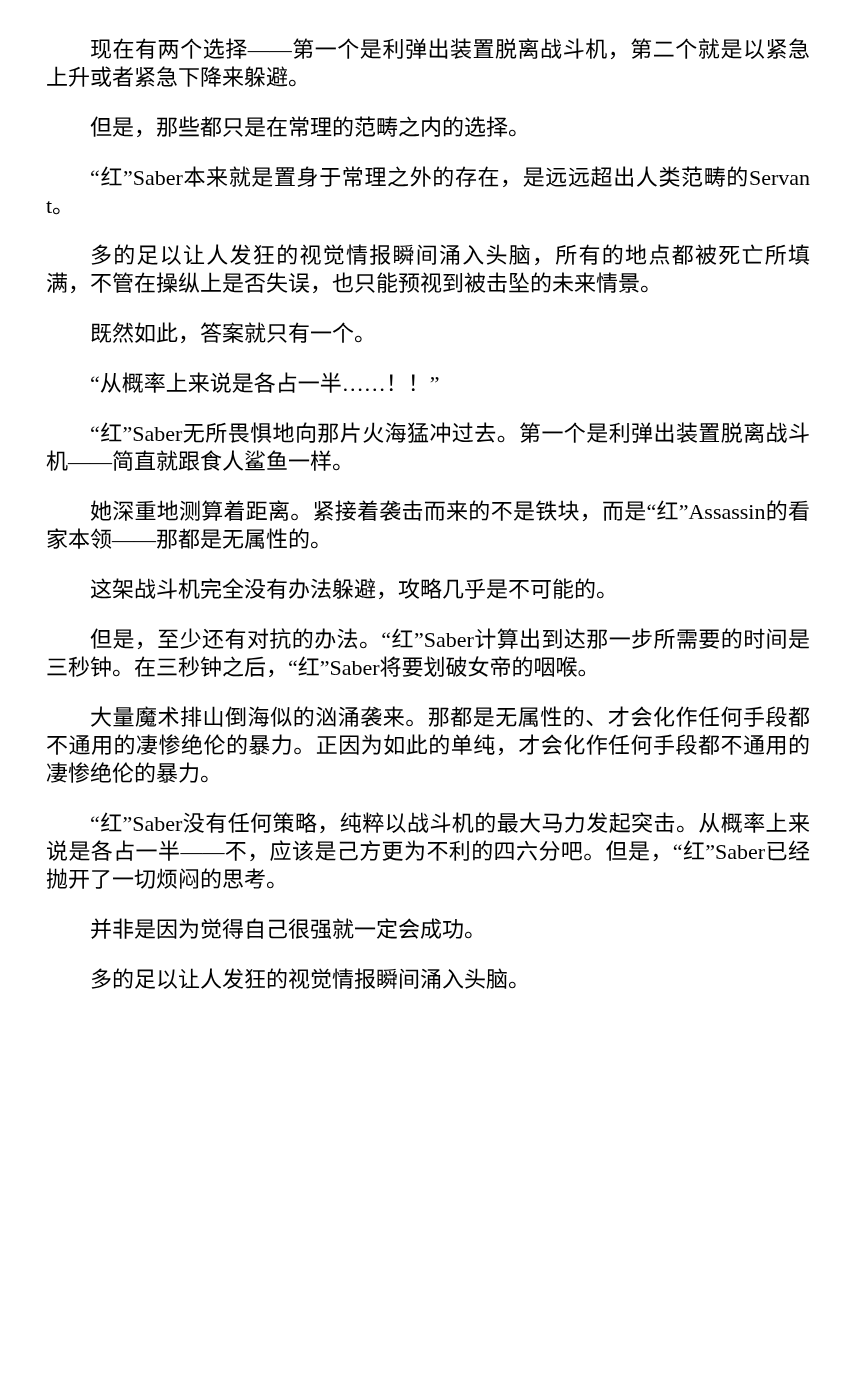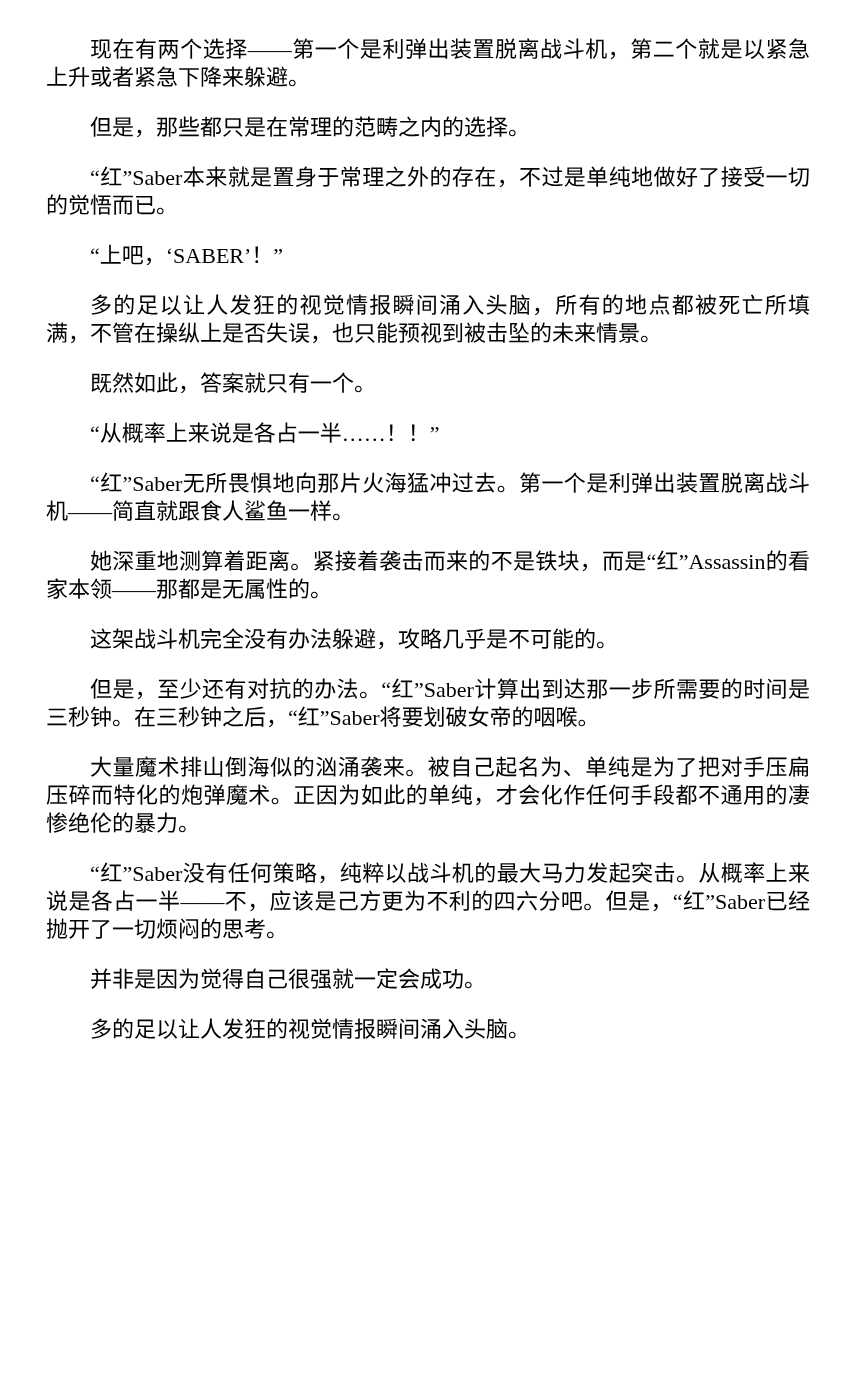--- a/index.html
+++ b/index.html
@@ -29,26 +29,25 @@
     margin: 0 0 22px 0;
     text-indent: 2em;
   }
 </style>
 </head>
 <body>
 
 <div class="page">
   <p>现在有两个选择——第一个是利弹出装置脱离战斗机，第二个就是以紧急上升或者紧急下降来躲避。</p>
   <p>但是，那些都只是在常理的范畴之内的选择。</p>
-  <p>“红”Saber本来就是置身于常理之外的存在，不过是单纯地做好了接受一切的觉悟而已。</p>
-  <p>“上吧，‘SABER’！”</p>
+  <p>“红”Saber本来就是置身于常理之外的存在，是远远超出人类范畴的Servant。</p>
   <p>多的足以让人发狂的视觉情报瞬间涌入头脑，所有的地点都被死亡所填满，不管在操纵上是否失误，也只能预视到被击坠的未来情景。</p>
   <p>既然如此，答案就只有一个。</p>
   <p>“从概率上来说是各占一半……！！”</p>
   <p>“红”Saber无所畏惧地向那片火海猛冲过去。第一个是利弹出装置脱离战斗机——简直就跟食人鲨鱼一样。</p>
   <p>她深重地测算着距离。紧接着袭击而来的不是铁块，而是“红”Assassin的看家本领——那都是无属性的。</p>
   <p>这架战斗机完全没有办法躲避，攻略几乎是不可能的。</p>
   <p>但是，至少还有对抗的办法。“红”Saber计算出到达那一步所需要的时间是三秒钟。在三秒钟之后，“红”Saber将要划破女帝的咽喉。</p>
-  <p>大量魔术排山倒海似的汹涌袭来。被自己起名为、单纯是为了把对手压扁压碎而特化的炮弹魔术。正因为如此的单纯，才会化作任何手段都不通用的凄惨绝伦的暴力。</p>
+  <p>大量魔术排山倒海似的汹涌袭来。那都是无属性的、才会化作任何手段都不通用的凄惨绝伦的暴力。正因为如此的单纯，才会化作任何手段都不通用的凄惨绝伦的暴力。</p>
   <p>“红”Saber没有任何策略，纯粹以战斗机的最大马力发起突击。从概率上来说是各占一半——不，应该是己方更为不利的四六分吧。但是，“红”Saber已经抛开了一切烦闷的思考。</p>
   <p>并非是因为觉得自己很强就一定会成功。</p>
   <p>多的足以让人发狂的视觉情报瞬间涌入头脑。</p>
 </div>
 
 </body></html>

